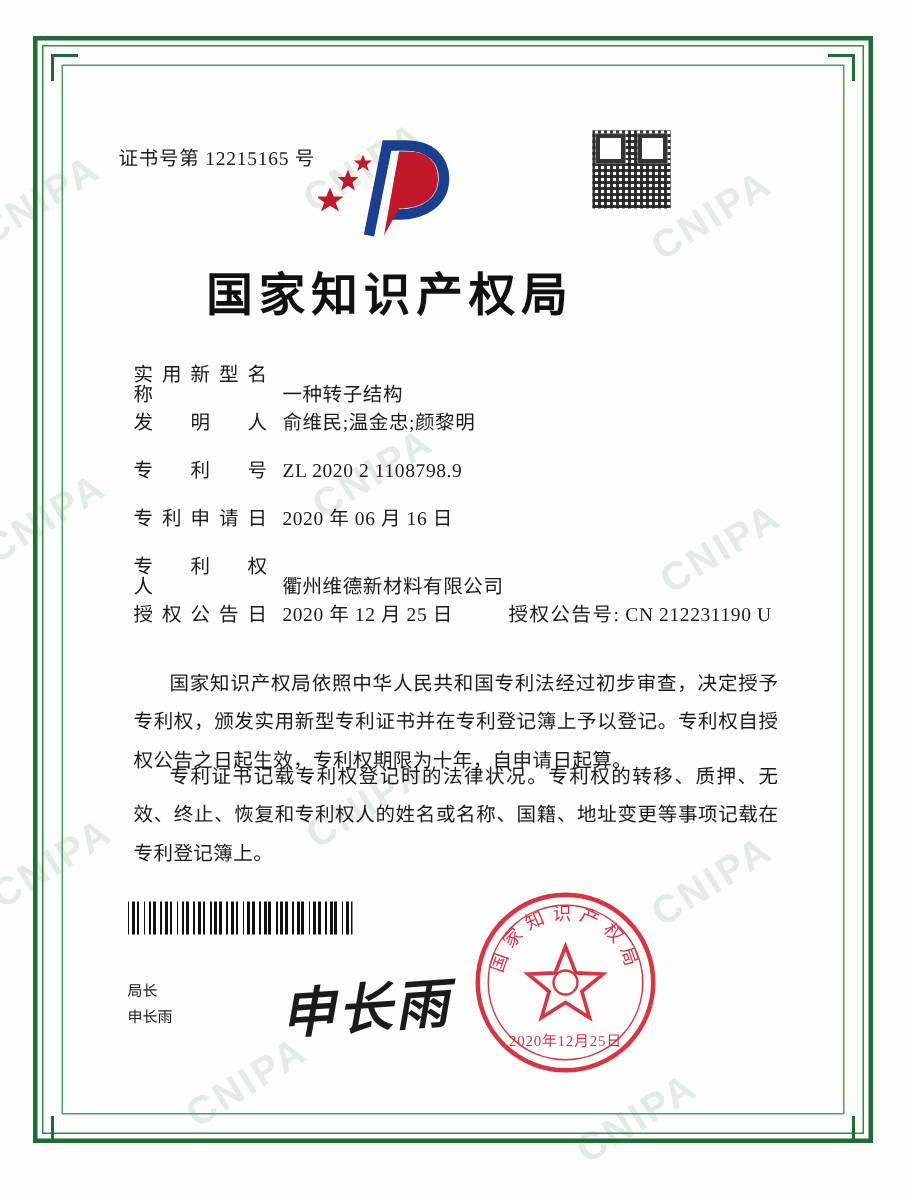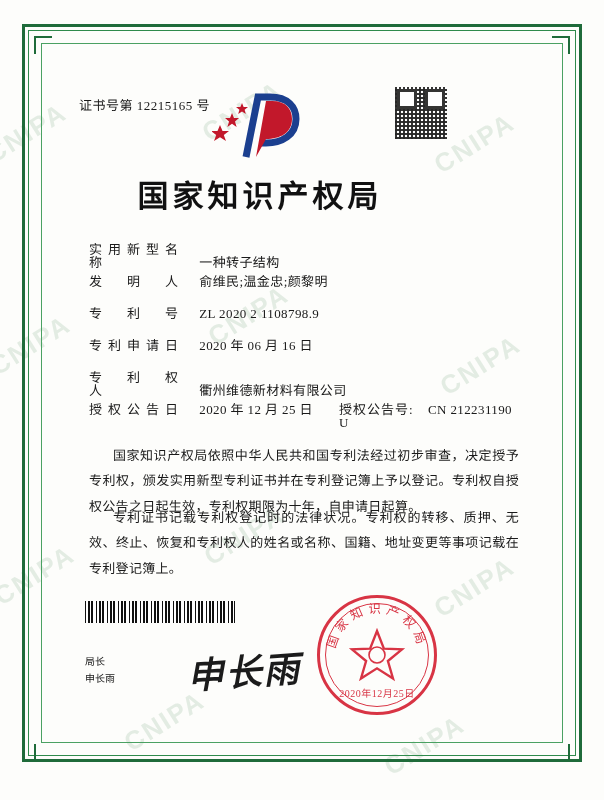--- a/index.html
+++ b/index.html
@@ -144,21 +144,20 @@
     position: relative;
     height: 32px;
   }
   .field .lbl {
     display: inline-block;
     width: 96px;
     letter-spacing: 6px;
   }
   .field .val {
     letter-spacing: 0.4px;
-    margin-left: 11px;
   }
   .field.two .val2 {
     position: absolute;
     left: 250px;
   }
   .field.two .lbl2 {
     display: inline-block;
     letter-spacing: 1px;
   }
 

